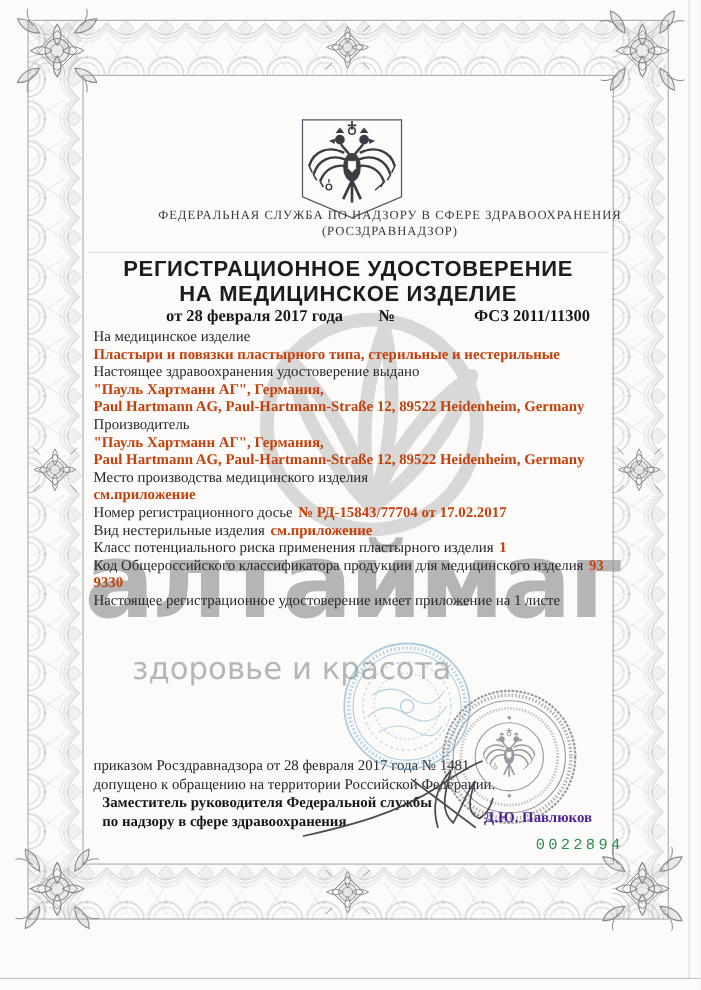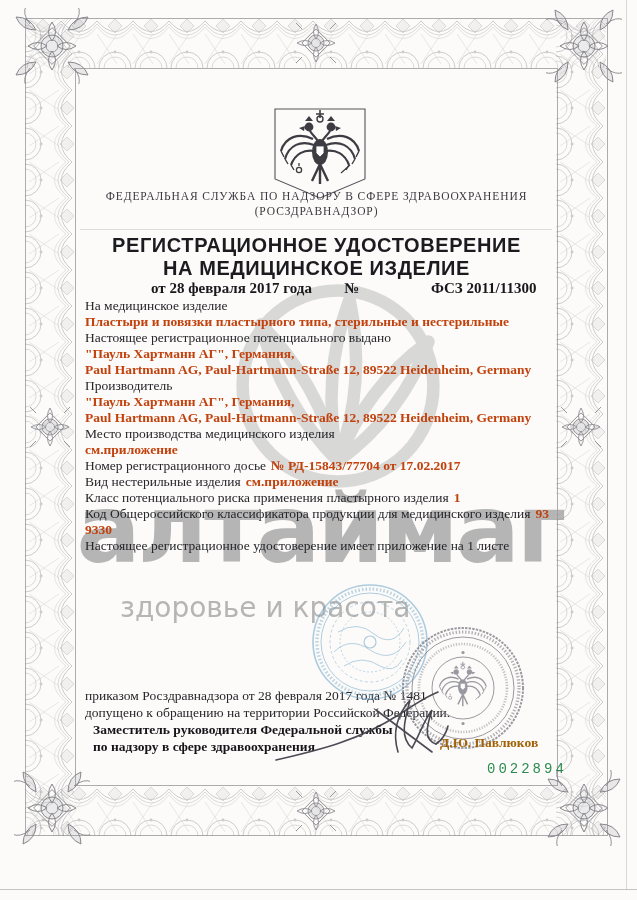--- a/index.html
+++ b/index.html
@@ -11,37 +11,37 @@
   .fold-line{position:absolute;left:80px;top:229px;width:472px;height:1px;background:rgba(140,140,140,.28);}
   
   .strip{position:absolute;}
   .frame-outer{position:absolute;left:25px;top:18px;width:581px;height:816px;border:1px solid rgba(118,118,124,.6);}
   .frame-inner{position:absolute;left:75px;top:68px;width:481px;height:716px;border:1px solid rgba(118,118,124,.6);background:transparent;}
   .corner{position:absolute;width:76px;height:76px;}
   .medal{position:absolute;width:56px;height:56px;}
   
   .emblem{position:absolute;left:272px;top:107px;width:96px;height:94px;}
   .agency{position:absolute;left:75px;top:189px;width:483px;text-align:center;
-          font-size:11.5px;line-height:15px;letter-spacing:.9px;color:#3a3a40;}
+          font-size:11.5px;line-height:15px;letter-spacing:.9px;color:#3a3a40;padding-left:38px;}
   .title{position:absolute;left:60px;width:513px;text-align:center;
          font-family:"Liberation Sans",sans-serif;font-weight:bold;font-size:20px;
          letter-spacing:.6px;color:#1b1b20;}
   .t1{top:234px;} .t2{top:257px;}
   .daterow{position:absolute;top:280px;left:0;width:637px;font-weight:bold;font-size:15px;color:#17171c;}
   .daterow .d{position:absolute;left:151px;} .daterow .nl{position:absolute;left:344px;} .daterow .nv{position:absolute;left:392px;margin-left:39px;}
   
   .body{position:absolute;left:85px;top:298px;width:466px;font-size:13.5px;line-height:16px;}
   .body .line{margin:0;}
   .body b,.val{font-weight:bold;color:#c2410c;}
   .mt18{margin-top:18px;} .mt12{margin-top:12px;} .mt10{margin-top:10px;} .mt9{margin-top:9px;}
   .inline b{margin-left:5px;}
   
   .footer{position:absolute;left:85px;top:687px;width:400px;font-size:13.5px;line-height:17px;}
   .footer .bold{font-weight:bold;color:#141419;margin-left:8px;}
-  .signer-name{position:absolute;left:440px;top:735px;font-size:13.5px;font-weight:bold;color:#a16207;}
+  .signer-name{position:absolute;left:440px;top:735px;font-size:13.5px;font-weight:bold;color:#4c1d95;}
   .serial{position:absolute;left:487px;top:761px;font-family:"Liberation Mono",monospace;
           font-size:14px;letter-spacing:3px;color:#15803d;opacity:.9;}
   
   .wm-logo{position:absolute;left:232px;top:280px;width:212px;height:212px;opacity:.42;}
   .wm-brand{position:absolute;left:58px;top:481px;width:524px;text-align:center;
             font-family:"DejaVu Sans",sans-serif;font-weight:bold;font-size:95px;line-height:97px;
             letter-spacing:-3px;color:#9b9b9b;opacity:.72;}
   .wm-tagline{position:absolute;left:120px;top:591px;width:400px;text-align:left;
             font-family:"DejaVu Sans",sans-serif;font-size:28px;color:#a9a9a9;opacity:.85;}
   .stamp-blue{position:absolute;left:300px;top:572px;width:140px;height:140px;opacity:.5;color:#5f9cc4;}
@@ -195,21 +195,21 @@
   <div class="title t2 z2">НА МЕДИЦИНСКОЕ ИЗДЕЛИЕ</div>
   <div class="daterow z2">
     <span class="d">от 28 февраля 2017 года</span>
     <span class="nl">№</span>
     <span class="nv">ФСЗ 2011/11300</span>
   </div>
 
   <div class="body z2">
     <div class="line lbl">На медицинское изделие</div>
     <div class="line val">Пластыри и повязки пластырного типа, стерильные и нестерильные</div>
-    <div class="line lbl mt18">Настоящее регистрационное потенциального выдано</div>
+    <div class="line lbl mt18">Настоящее здравоохранения удостоверение выдано</div>
     <div class="line val">"Пауль Хартманн АГ", Германия,</div>
     <div class="line val">Paul Hartmann AG, Paul-Hartmann-Straße 12, 89522 Heidenheim, Germany</div>
     <div class="line lbl mt12">Производитель</div>
     <div class="line val">"Пауль Хартманн АГ", Германия,</div>
     <div class="line val">Paul Hartmann AG, Paul-Hartmann-Straße 12, 89522 Heidenheim, Germany</div>
     <div class="line lbl mt10">Место производства медицинского изделия</div>
     <div class="line val">см.приложение</div>
     <div class="line inline mt12"><span>Номер регистрационного досье</span><b>№ РД-15843/77704 от 17.02.2017</b></div>
     <div class="line inline mt12"><span>Вид нестерильные изделия</span><b>см.приложение</b></div>
     <div class="line inline mt10"><span>Класс потенциального риска применения пластырного изделия</span><b>1</b></div>

